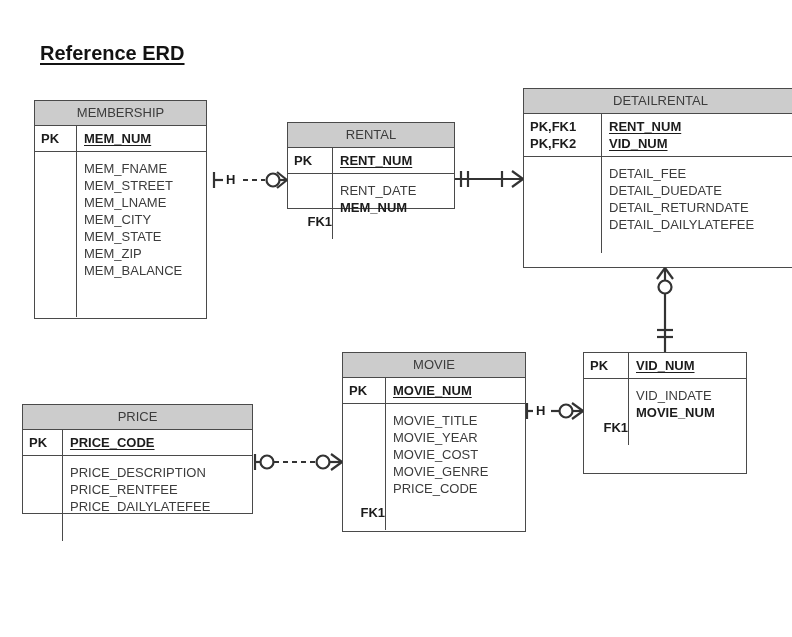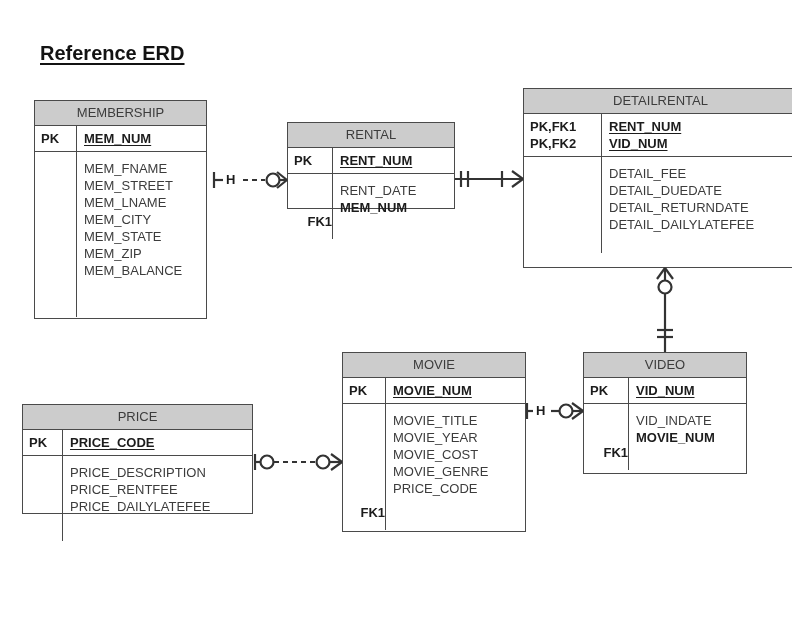--- a/index.html
+++ b/index.html
@@ -254,21 +254,20 @@
           <div class="arow">MOVIE_YEAR</div>
           <div class="arow">MOVIE_COST</div>
           <div class="arow">MOVIE_GENRE</div>
           <div class="arow">PRICE_CODE</div>
         </div>
       </div>
     </div>
   </div>
 
   <div class="entity" style="left:568px; top:352px; width:164px; height:122px;">
-    <div class="ent-header">VIDEO</div>
     <div class="ent-body">
       <div class="ent-section pk-sec">
         <div class="col-key" style="width:45px;">
           <div class="krow">PK</div>
         </div>
         <div class="col-attr">
           <div class="arow pk">VID_NUM</div>
         </div>
       </div>
       <div class="ent-section attr-sec" style="height:66px;">

